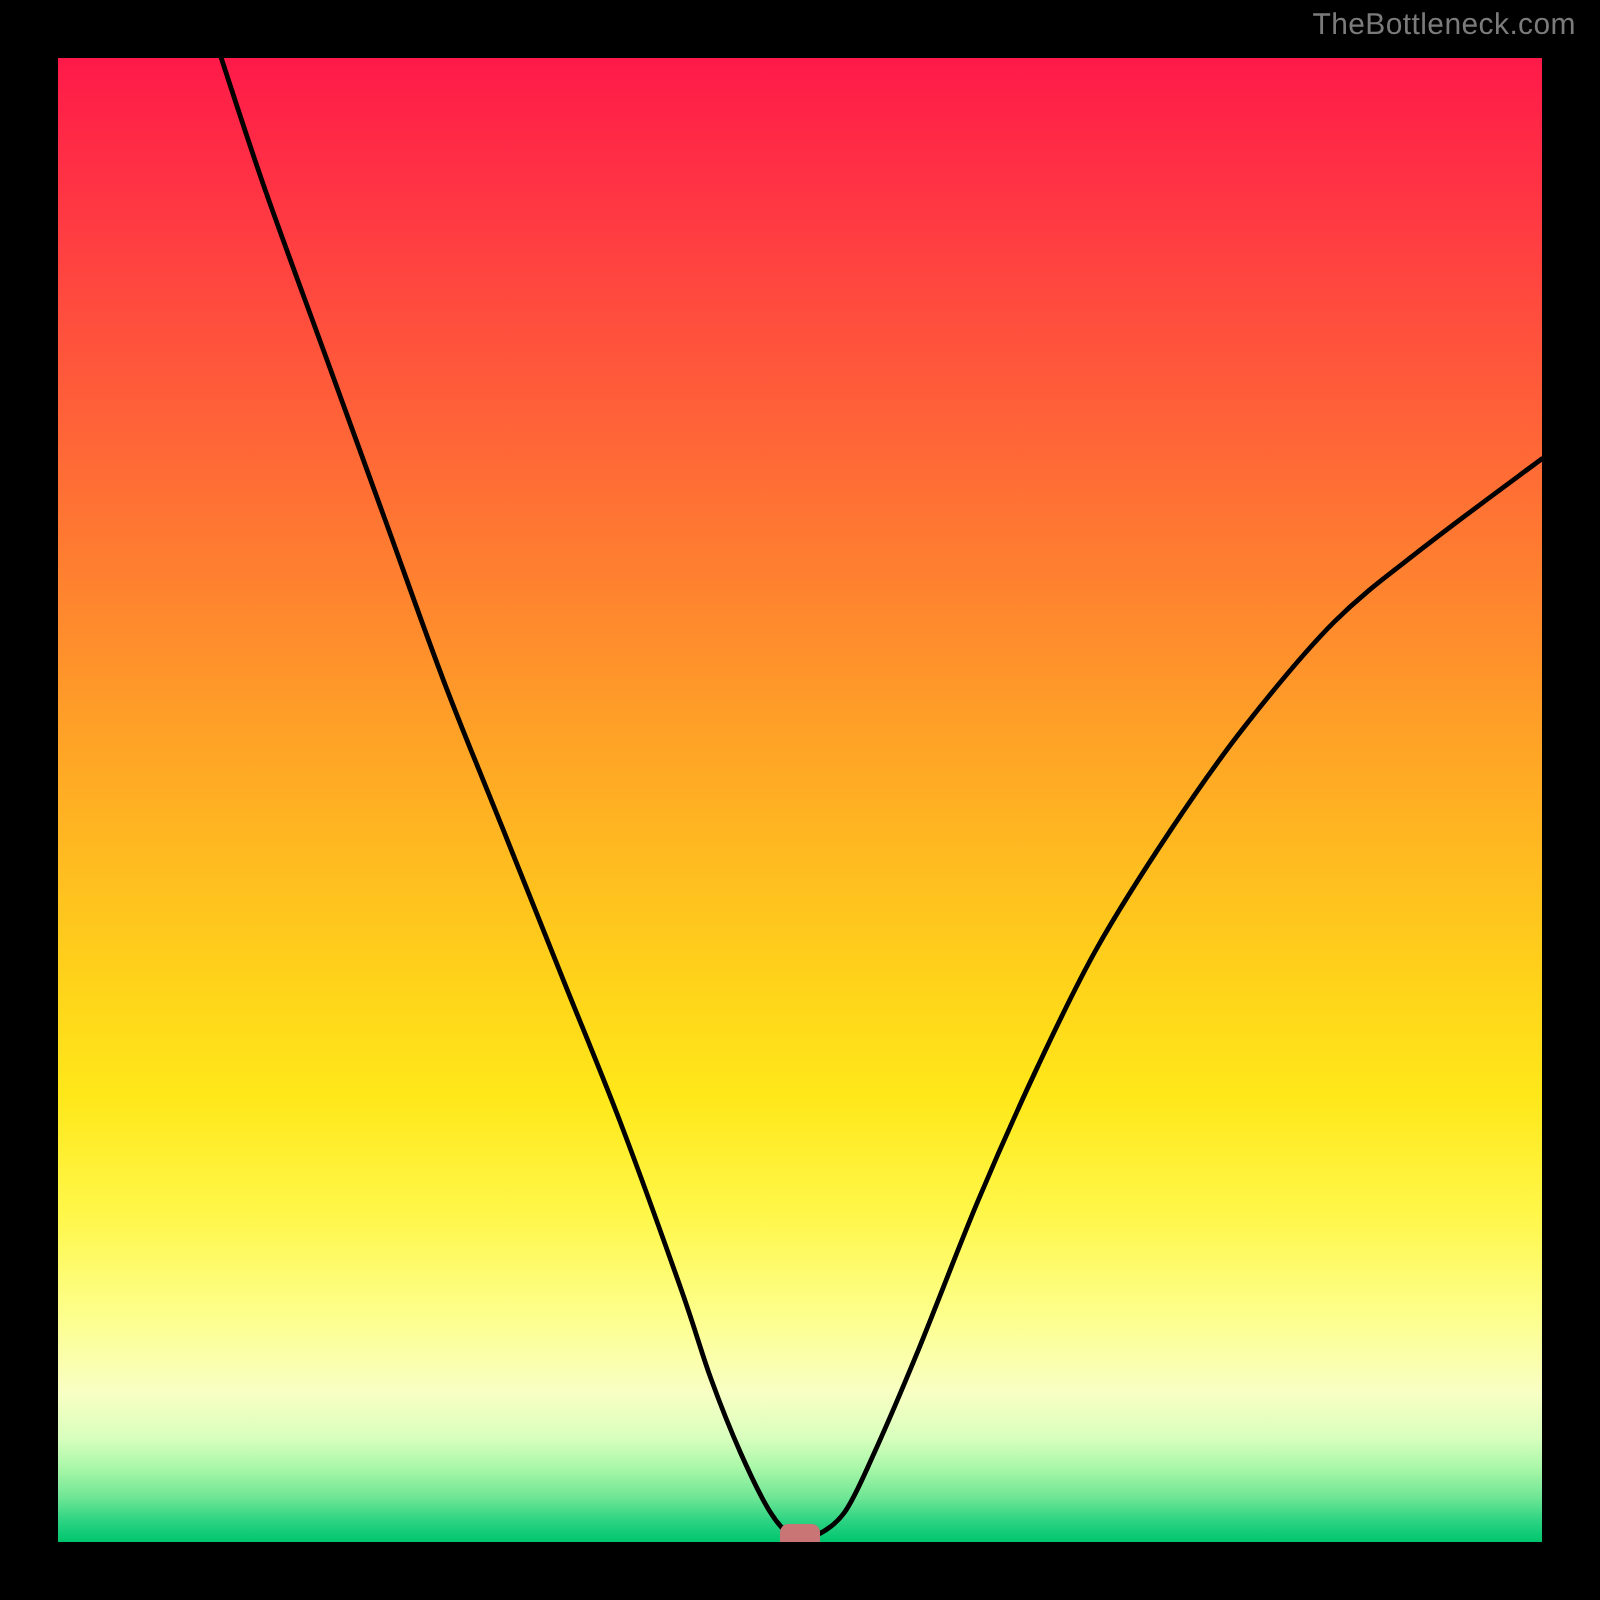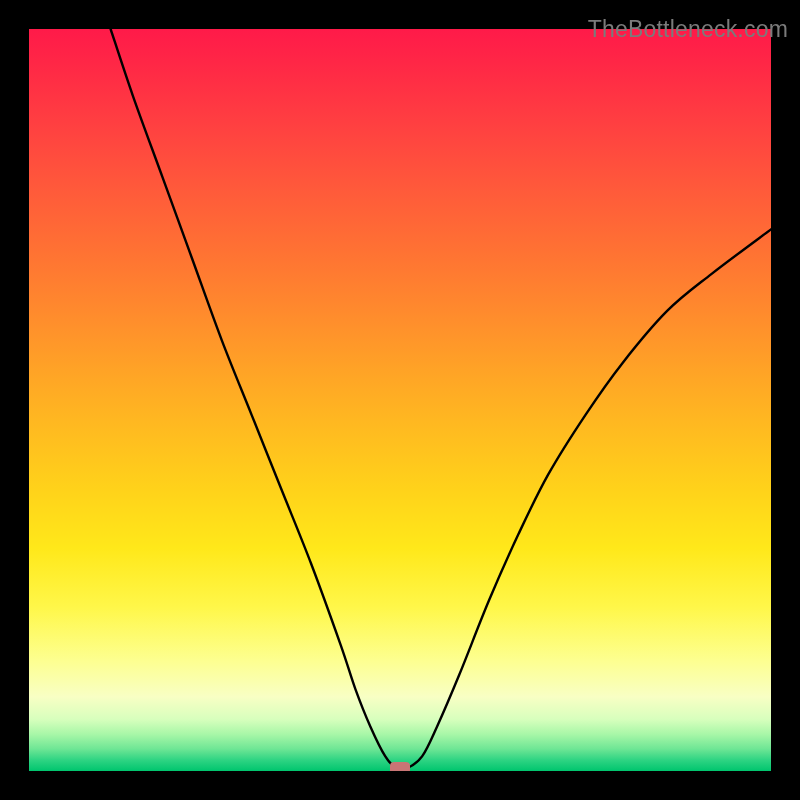--- a/index.html
+++ b/index.html
@@ -65,26 +65,25 @@
   }
   .marker {
     fill: #c97575;
     stroke: none;
   }
   .watermark {
     position: absolute;
     top: 4px;
     right: 12px;
     color: #7b7b7b;
-    font-size: 23px;
+    font-size: 15px;
     letter-spacing: 0.2px;
     font-weight: 400;
     z-index: 20;
     user-select: none;
-    margin-top: 12px;
   }
 </style>
 </head>
 <body>
 
 <div class="frame">
   <div class="watermark">TheBottleneck.com</div>
 
   <div class="plot-area">
     <div class="grad"></div>

